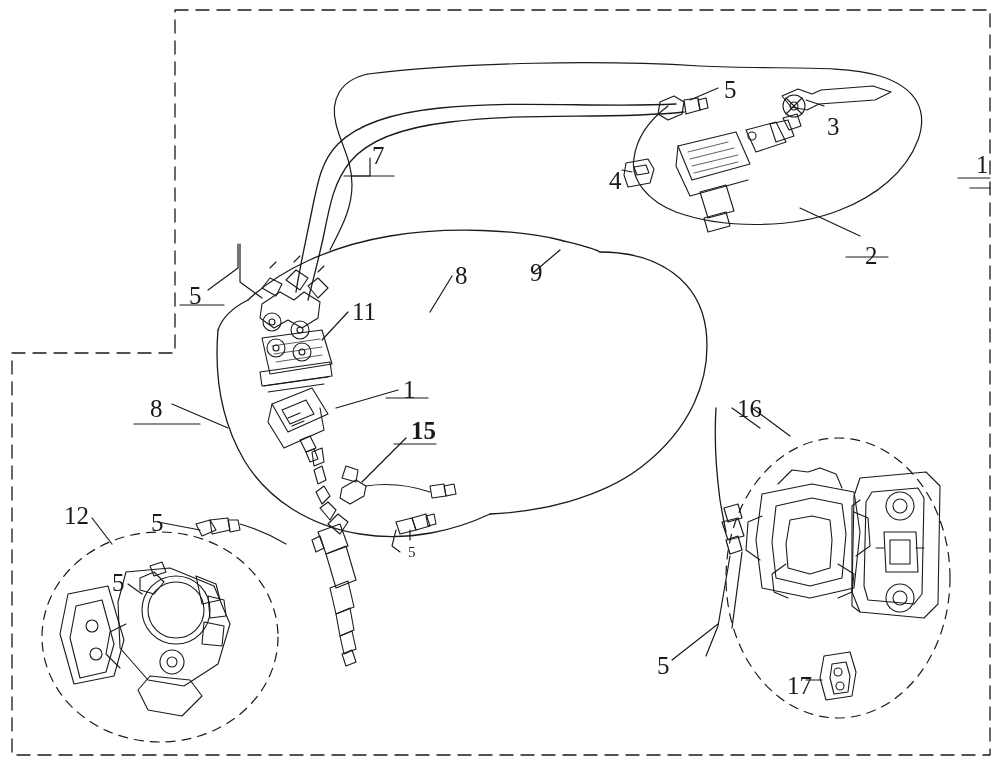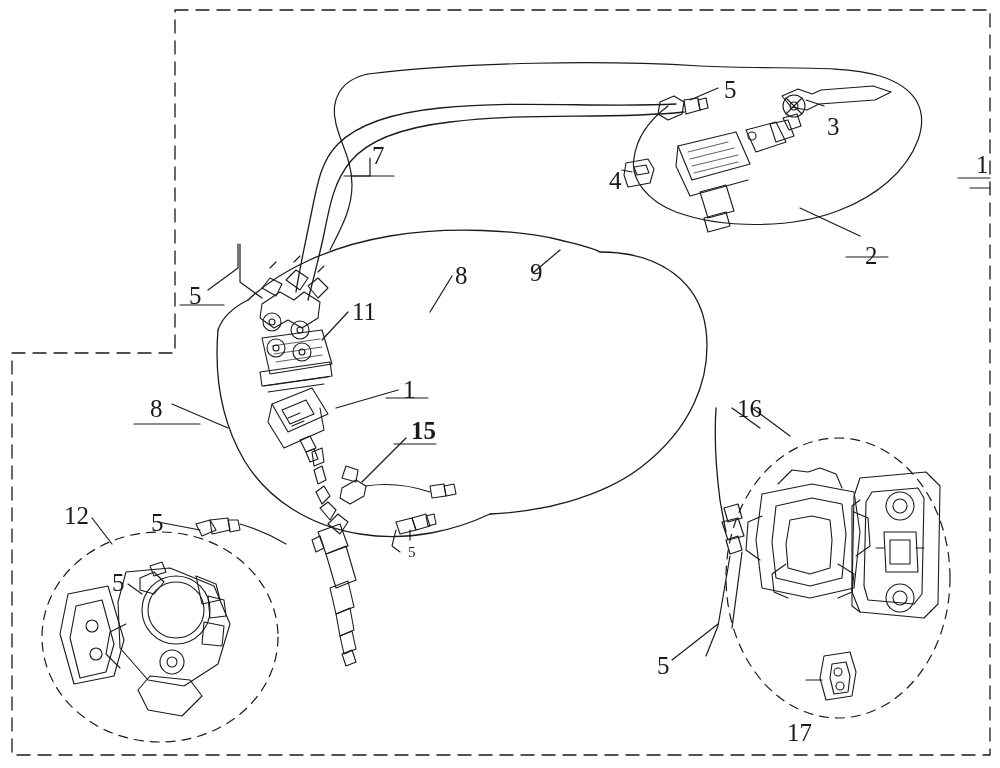--- a/index.html
+++ b/index.html
@@ -308,15 +308,15 @@
   <div class="callout big" style="left:352px; top:299px;">11</div>
   <div class="callout big" style="left:150px; top:396px;">8</div>
   <div class="callout big" style="left:403px; top:377px;">1</div>
   <div class="callout big" style="left:411px; top:418px;font-weight:bold;">15</div>
   <div class="callout big" style="left:737px; top:396px;">16</div>
   <div class="callout big" style="left:64px; top:503px;">12</div>
   <div class="callout big" style="left:151px; top:510px;">5</div>
   <div class="callout big" style="left:112px; top:570px;">5</div>
   <div class="callout small" style="left:408px; top:545px;">5</div>
   <div class="callout big" style="left:657px; top:653px;">5</div>
-  <div class="callout big" style="left:787px; top:673px;margin-top:47px;">17</div>
+  <div class="callout big" style="left:787px; top:673px;">17</div>
 
 </div>
 
 </body></html>

